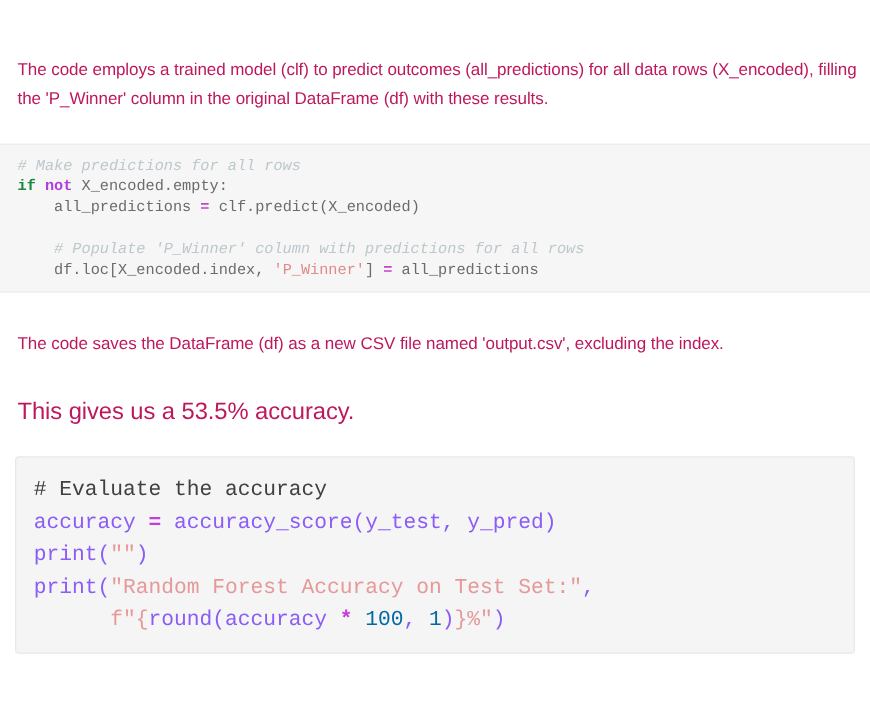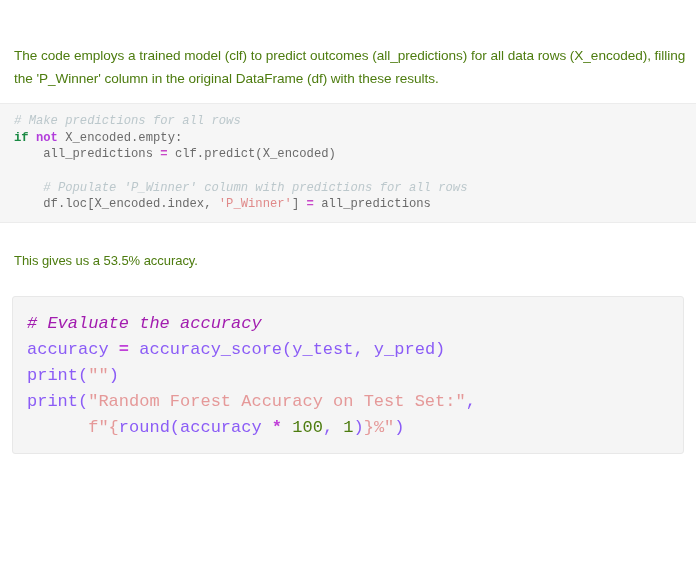--- a/index.html
+++ b/index.html
@@ -23,89 +23,90 @@
     box-sizing: border-box;
     padding: 0;
     position: relative;
   }
 
   
   .prose {
     font-family: "Liberation Sans", sans-serif;
     font-size: 13.6px;
     line-height: 23px;
-    color: #4d7c0f;
+    color: #be185d;
     padding: 0 14px 0 14px;
     box-sizing: border-box;
     letter-spacing: -0.05px;
   }
   .p1 { padding-top: 30px; padding-right: 2px; }
   .p2 { padding-top: 15px; }
-  .p3 { padding-top: 13px; font-size: 13px; }
+  .p3 { padding-top: 13px; font-size: 19px; }
 
   
   .codeblock {
     background: #f6f6f6;
     border-top: 1px solid #ececec;
     border-bottom: 1px solid #ececec;
     box-sizing: border-box;
     font-family: "Liberation Mono", "DejaVu Sans Mono", monospace;
     font-size: 12.2px;
     line-height: 16.6px;
     color: #6b6b6b;
     padding: 9px 0 9px 14px;
     white-space: pre;
     overflow: hidden;
   }
-  .cb1 { margin-top: 13px; }
+  .cb1 { margin-top: 25px; }
   .cb2 { margin-top: 14px; }
 
   
   .codeblock-lg {
     margin: 24px 12px 0 12px;
     background: #f5f5f5;
     border: 1px solid #e8e8e8;
     border-radius: 3px;
     box-sizing: border-box;
     font-family: "Liberation Mono", "DejaVu Sans Mono", monospace;
     font-size: 17px;
     line-height: 26px;
     color: #75757a;
     padding: 14px 0 12px 14px;
     white-space: pre;
     overflow: hidden;
   }
 
   
   .tok-comment { color: #bcc8cc; font-style: italic; }
-  .tok-comment-lg { color: #a21caf; font-style: italic; }
+  .tok-comment-lg { color: #404040; }
   .tok-kw      { color: #1a8a43; font-weight: bold; }
   .tok-kw2     { color: #b23ddb; font-weight: bold; }
   .tok-op      { color: #c746c7; font-weight: bold; }
   .tok-op-lg   { color: #c040d8; font-weight: bold; }
   .tok-str     { color: #e08a8a; }
   .tok-str-lg  { color: #e59999; }
-  .tok-num     { color: #4d7c0f; }
+  .tok-num     { color: #0369a1; }
   .tok-plain   { color: #6b6b6b; }
   .tok-plain-lg{ color: #8b5cf6; }
 </style>
 </head>
 <body>
 
 <div class="page">
 
   <p class="prose p1">The code employs a trained model (clf) to predict outcomes (all_predictions) for all data rows (X_encoded), filling the 'P_Winner' column in the original DataFrame (df) with these results.</p>
 
   <div class="codeblock cb1"><span class="code-line"><span class="tok-comment"># Make predictions for all rows</span></span>
 <span class="code-line"><span class="tok-kw">if</span><span class="tok-plain"> </span><span class="tok-kw2">not</span><span class="tok-plain"> X_encoded.empty:</span></span>
 <span class="code-line"><span class="tok-plain">    all_predictions </span><span class="tok-op">=</span><span class="tok-plain"> clf.predict(X_encoded)</span></span>
 <span class="code-line"><span class="tok-plain"></span></span>
 <span class="code-line"><span class="tok-comment">    # Populate 'P_Winner' column with predictions for all rows</span></span>
 <span class="code-line"><span class="tok-plain">    df.loc[X_encoded.index, </span><span class="tok-str">'P_Winner'</span><span class="tok-plain">] </span><span class="tok-op">=</span><span class="tok-plain"> all_predictions</span></span></div>
 
+  <p class="prose p2">The code saves the DataFrame (df) as a new CSV file named 'output.csv', excluding the index.</p>
 
 
   <p class="prose p3">This gives us a 53.5% accuracy.</p>
 
   <div class="codeblock-lg"><span class="code-line"><span class="tok-comment-lg"># Evaluate the accuracy</span></span>
 <span class="code-line"><span class="tok-plain-lg">accuracy </span><span class="tok-op-lg">=</span><span class="tok-plain-lg"> accuracy_score(y_test, y_pred)</span></span>
 <span class="code-line"><span class="tok-plain-lg">print(</span><span class="tok-str-lg">""</span><span class="tok-plain-lg">)</span></span>
 <span class="code-line"><span class="tok-plain-lg">print(</span><span class="tok-str-lg">"Random Forest Accuracy on Test Set:"</span><span class="tok-plain-lg">,</span></span>
 <span class="code-line"><span class="tok-plain-lg">      </span><span class="tok-str-lg">f"{</span><span class="tok-plain-lg">round(accuracy </span><span class="tok-op-lg">*</span><span class="tok-plain-lg"> </span><span class="tok-num">100</span><span class="tok-plain-lg">, </span><span class="tok-num">1</span><span class="tok-plain-lg">)</span><span class="tok-str-lg">}%"</span><span class="tok-plain-lg">)</span></span></div>
 

